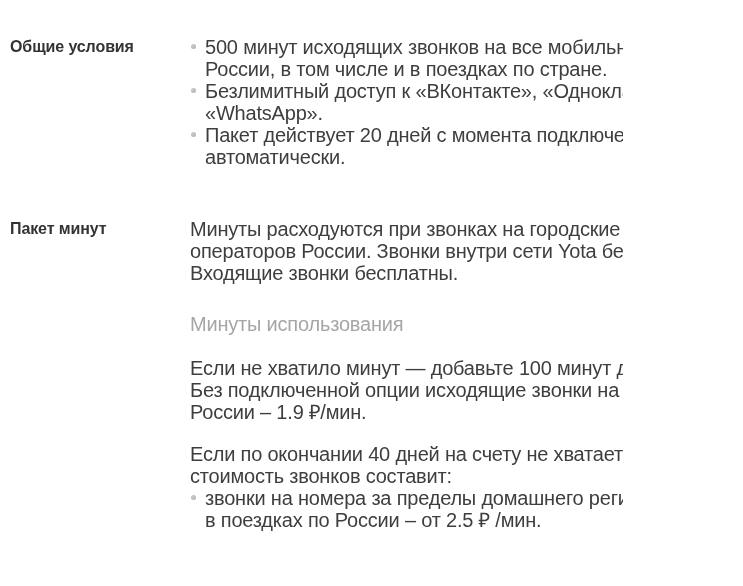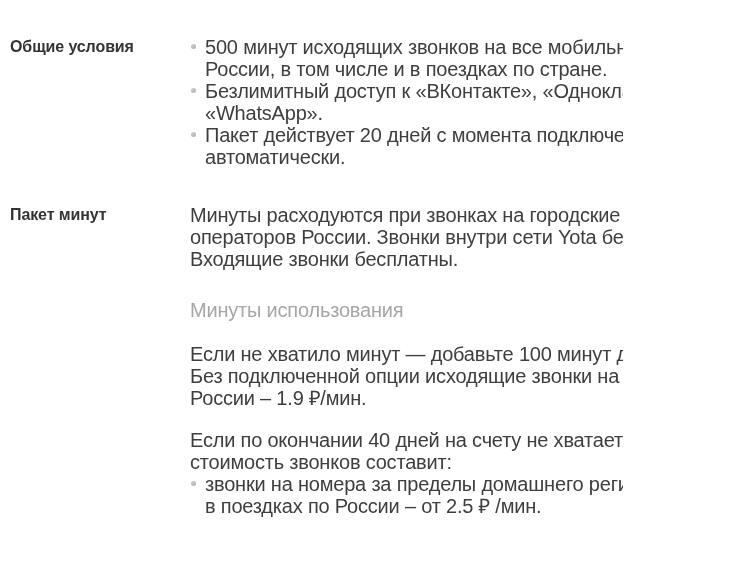--- a/index.html
+++ b/index.html
@@ -15,21 +15,21 @@
     padding: 36px 0 0 10px;
     overflow: hidden;
     font-family: "Liberation Sans", sans-serif;
     color: var(--text, #3e3e3e);
   }
   .row {
     display: flex;
     align-items: flex-start;
   }
   .row + .row {
-    margin-top: 36px;
+    margin-top: 50px;
   }
   .label {
     flex: 0 0 180px;
     width: 180px;
     font-size: 16px;
     font-weight: bold;
     line-height: 22px;
     color: var(--heading, #333333);
     letter-spacing: -0.1px;
   }

